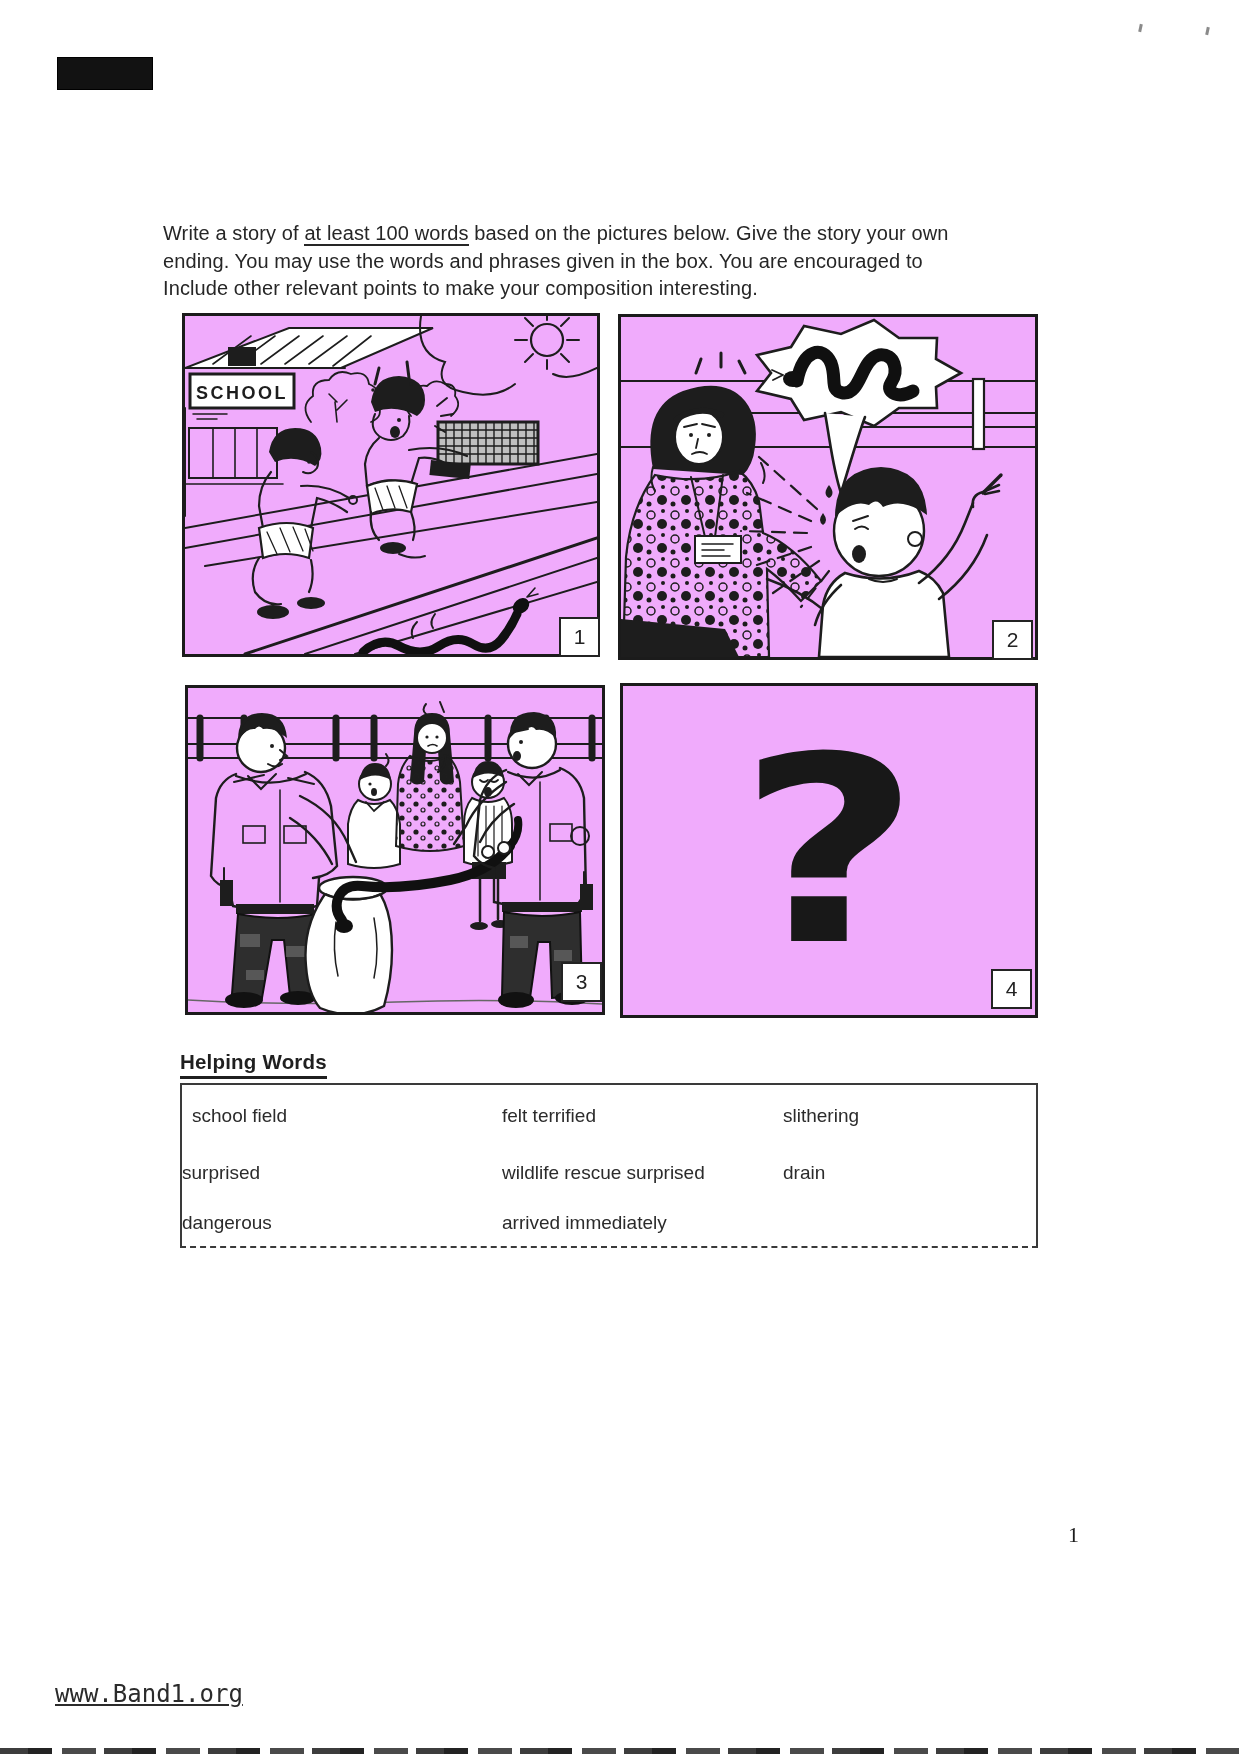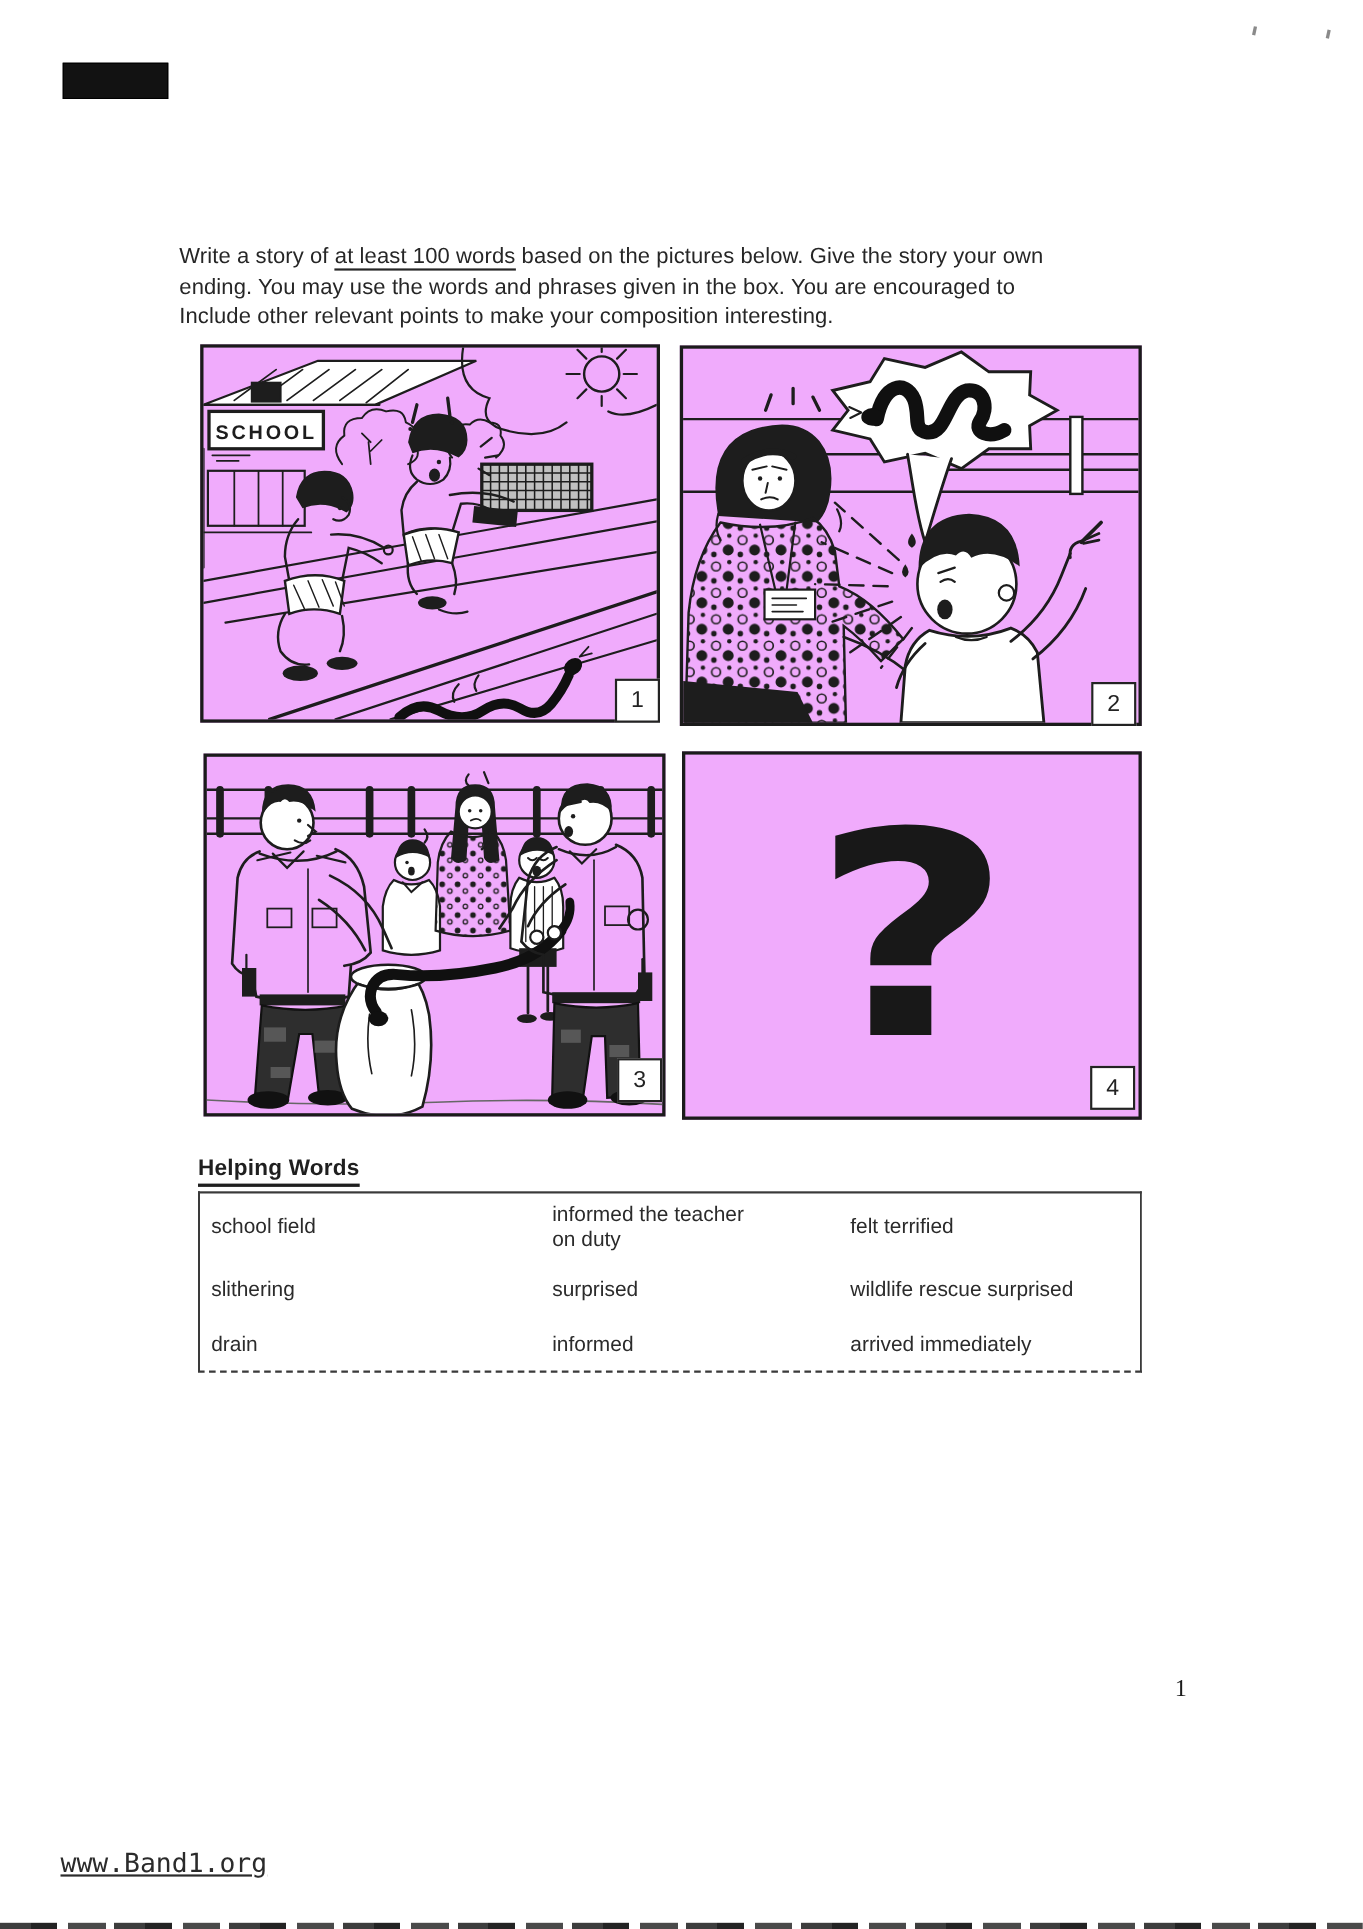--- a/index.html
+++ b/index.html
@@ -332,39 +332,36 @@
     <div class="qmark">?</div>
     <div class="panel-num">4</div>
   </div>
 
   <div class="hw-heading">Helping Words</div>
   <div class="hw-table">
     <div class="hw-cell c0">
         <span>school field</span>
       </div>
     <div class="hw-cell">
-        <span class="wrap">informed the teacher on duty</span>
-      </div>
-    <div class="hw-cell">
         <span>felt terrified</span>
       </div>
     <div class="hw-cell c0">
         <span>slithering</span>
       </div>
     <div class="hw-cell">
         <span>surprised</span>
       </div>
     <div class="hw-cell">
         <span>wildlife rescue surprised</span>
       </div>
     <div class="hw-cell c0">
         <span>drain</span>
       </div>
     <div class="hw-cell">
-        <span>informed</span>
+        <span>dangerous</span>
       </div>
     <div class="hw-cell">
         <span>arrived immediately</span>
       </div>
   </div>
 
   <div class="page-number">1</div>
   <div class="footer-url">www.Band1.org</div>
   <div class="bottom-bar"></div>
 

